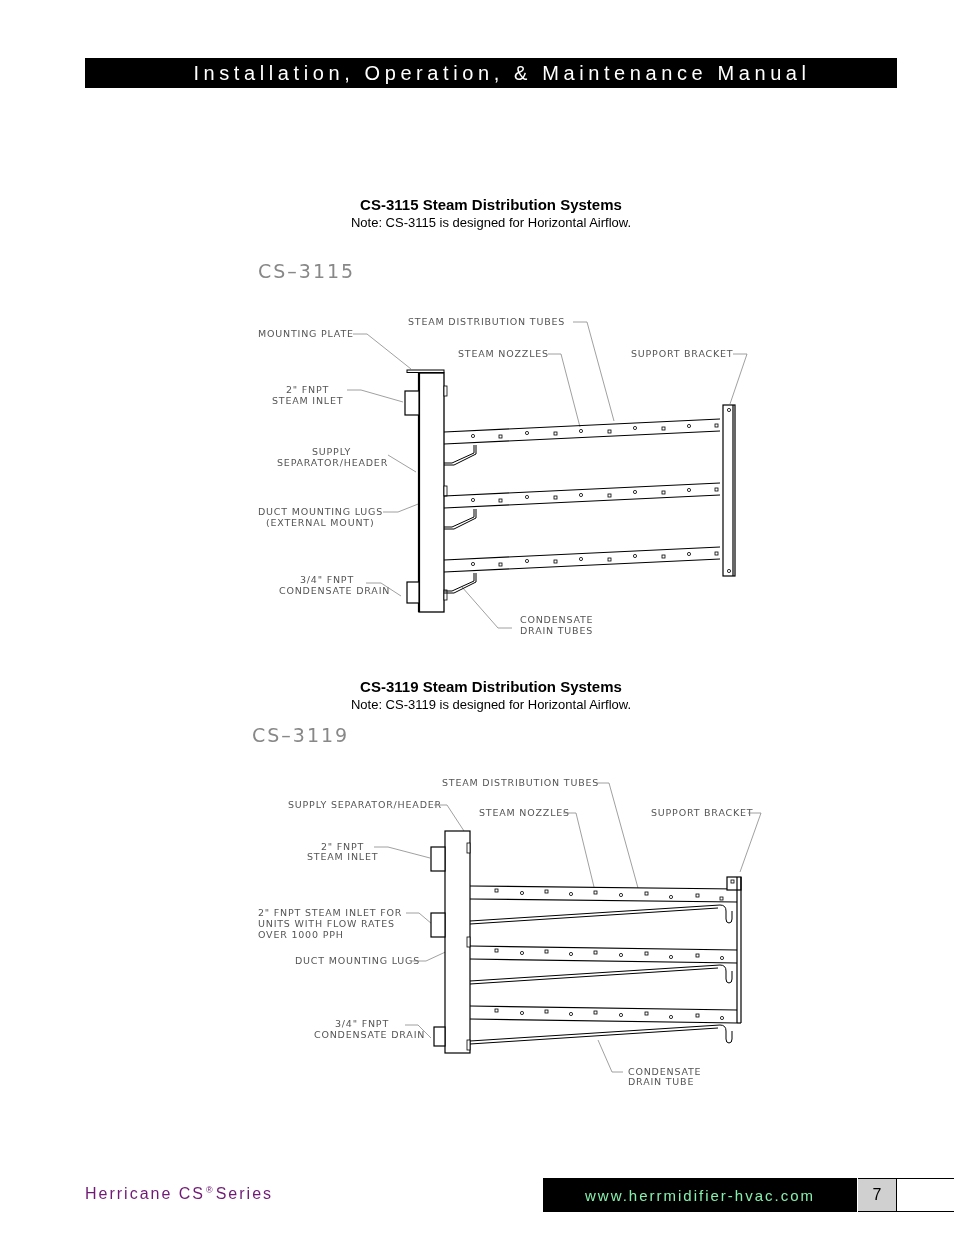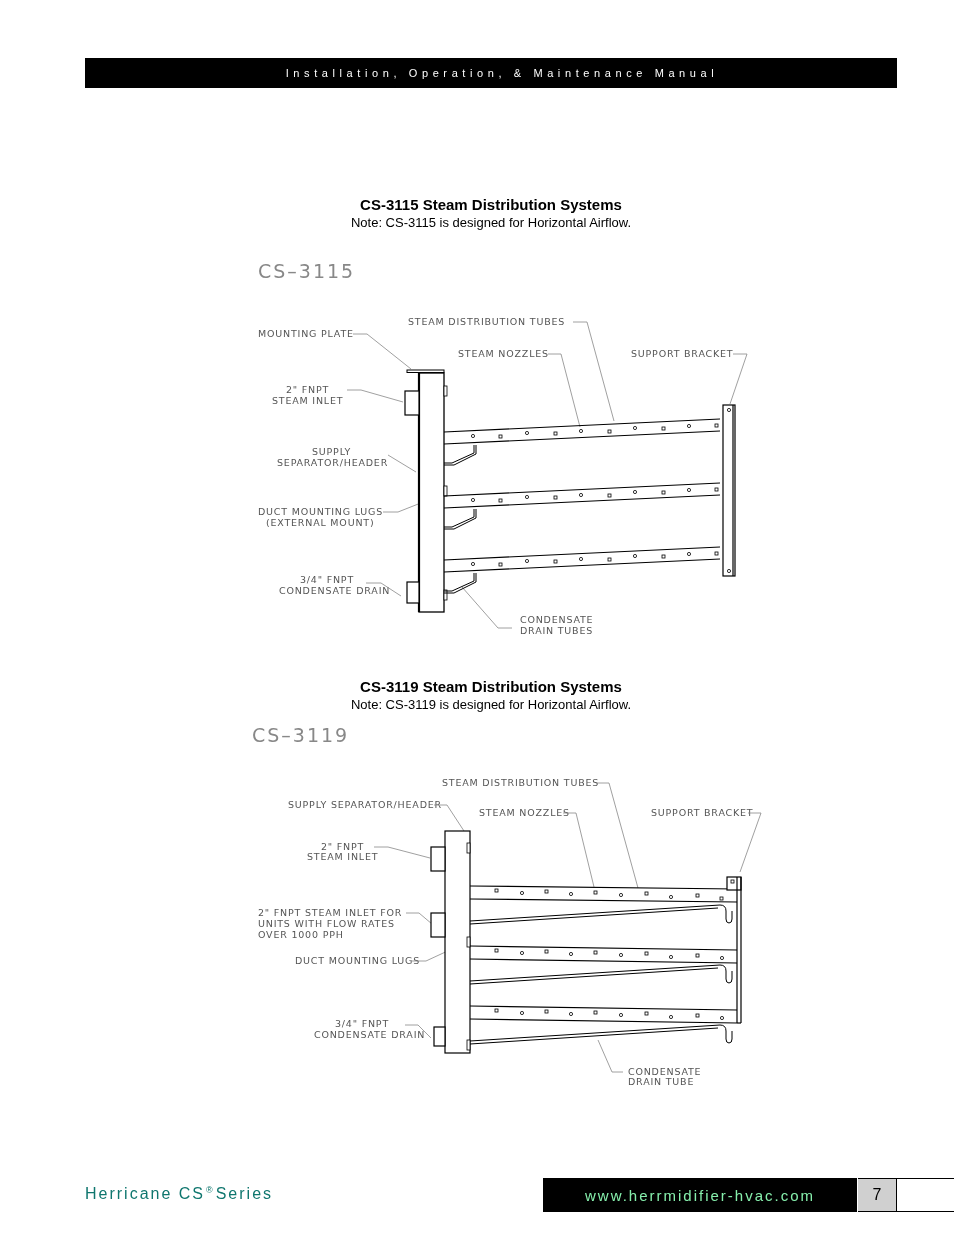--- a/index.html
+++ b/index.html
@@ -1,22 +1,22 @@
 <!DOCTYPE html>
 <html><head>
 <meta charset="utf-8">
 <style>
   html, body { margin: 0; padding: 0; background: #ffffff; }
   body { width: 954px; height: 1235px; position: relative; overflow: hidden; font-family: "Liberation Sans", sans-serif; }
   .header-bar { position: absolute; left: 85px; top: 58px; width: 812px; height: 30px; background: #000; color: #fff; display: flex; align-items: center; justify-content: center; }
-  .header-bar span { font-family: "Liberation Sans", sans-serif; font-size: 11px; letter-spacing: 4.6px; margin-left: 22px; }
+  .header-bar span { font-family: "Liberation Sans", sans-serif; font-size: 20px; letter-spacing: 4.6px; margin-left: 22px; }
   .fig-title { position: absolute; left: 0; width: 982px; text-align: center; font-weight: bold; font-size: 15px; color: #000; }
   .fig-note { position: absolute; left: 0; width: 982px; text-align: center; font-size: 13px; color: #000; }
   .drawing { position: absolute; left: 0; top: 0; }
-  .footer-left { position: absolute; left: 85px; top: 1185px; font-size: 16px; letter-spacing: 2px; color: #0f766e; }
+  .footer-left { position: absolute; left: 85px; top: 1185px; font-size: 16px; letter-spacing: 2px; color: #701a75; }
   .footer-left sup { font-size: 9px; letter-spacing: 0; vertical-align: 6px; margin-left: 1px; margin-right: 3px; }
   .footer-url { position: absolute; left: 543px; top: 1178px; width: 314px; height: 34px; background: #000; color: #86efac; display: flex; align-items: center; justify-content: center; font-size: 15px; letter-spacing: 2px; }
   .footer-page { position: absolute; left: 858px; top: 1178px; width: 38px; height: 34px; background: #d0d0d0; color: #000; display: flex; align-items: center; justify-content: center; font-size: 16px; border-top: 1px solid #000; border-bottom: 1px solid #000; box-sizing: border-box; }
   .footer-rule { position: absolute; left: 896px; top: 1178px; width: 58px; height: 34px; border-top: 1px solid #000; border-bottom: 1px solid #000; border-left: 1px solid #000; box-sizing: border-box; }
   svg text { font-family: "DejaVu Sans", sans-serif; }
   .lbl { font-size: 9.5px; fill: #555; letter-spacing: 0.8px; }
   .big { font-size: 19px; fill: #888; letter-spacing: 2px; }
 </style>
 </head>
 <body>

